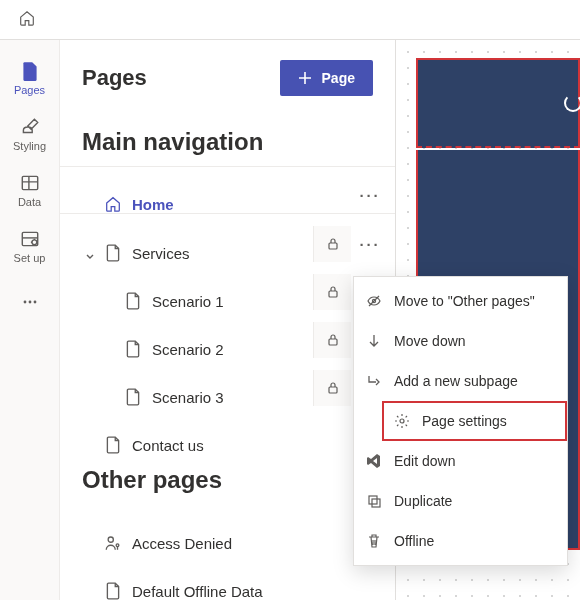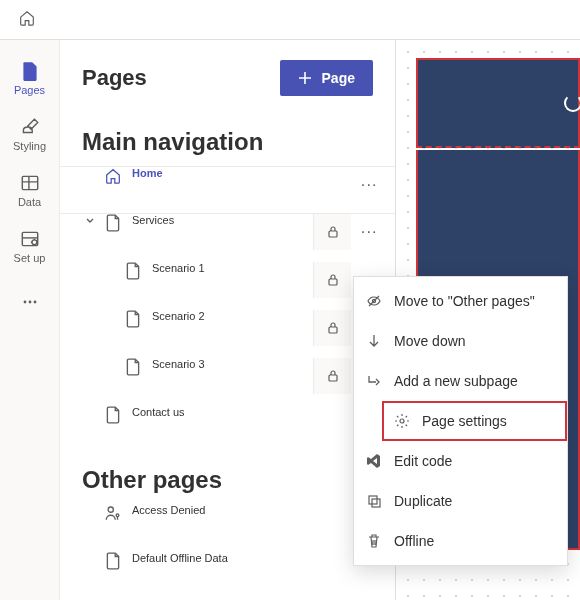--- a/index.html
+++ b/index.html
@@ -82,25 +82,25 @@
     border-radius: 2px;
   }
   .new-page-btn svg { width: 14px; height: 14px; }
   .section-title {
     font-size: 24px;
     font-weight: 700;
     padding: 12px 22px 10px 22px;
   }
   .tree-row {
     display: flex;
-    align-items: flex-start;
+    align-items: flex-end;
     height: 56px;
     padding-left: 22px;
     padding-right: 6px;
-    font-size: 11px;
+    font-size: 15px;
     cursor: pointer;
   }
   .tree-row .chev {
     width: 16px;
     display: flex;
     justify-content: center;
     color: #605e5c;
     margin-right: 6px;
   }
   .tree-row .ficon {
@@ -419,21 +419,21 @@
         </svg>
     </span>
     <span>Page settings</span>
   </div>
   <div class="cm-item">
     <span class="mi vs-icon">
       <svg viewBox="0 0 16 16" fill="currentColor">
           <path d="M11 1l3 2v10l-3 2-6-5-3 2-1-1V5l1-1 3 2zM11 5L7 8l4 3z"></path>
         </svg>
     </span>
-    <span>Edit code</span>
+    <span>Edit down</span>
   </div>
   <div class="cm-item">
     <span class="mi">
       <svg viewBox="0 0 16 16" fill="none" stroke="currentColor" stroke-width="1.2">
           <rect x="3" y="3" width="8" height="8"></rect>
           <rect x="6" y="6" width="8" height="8"></rect>
         </svg>
     </span>
     <span>Duplicate</span>
   </div>

